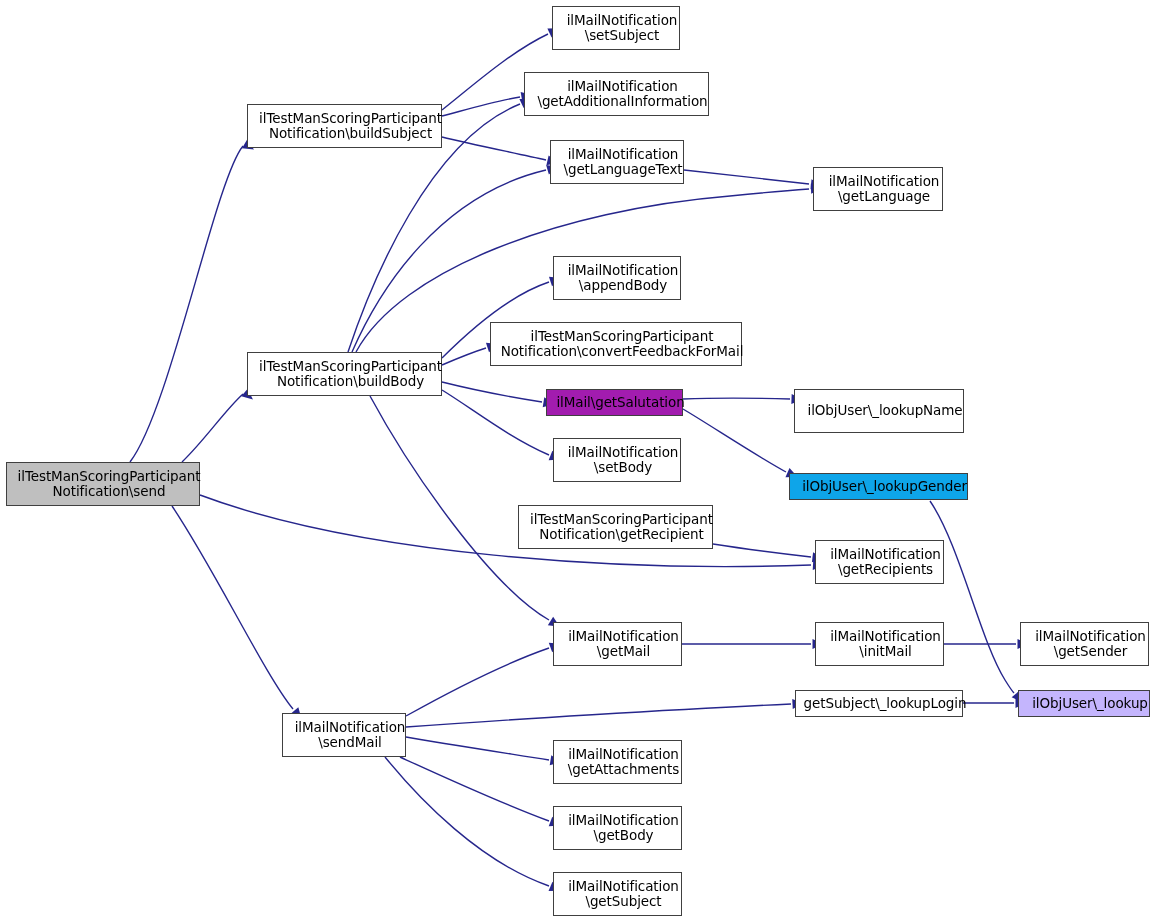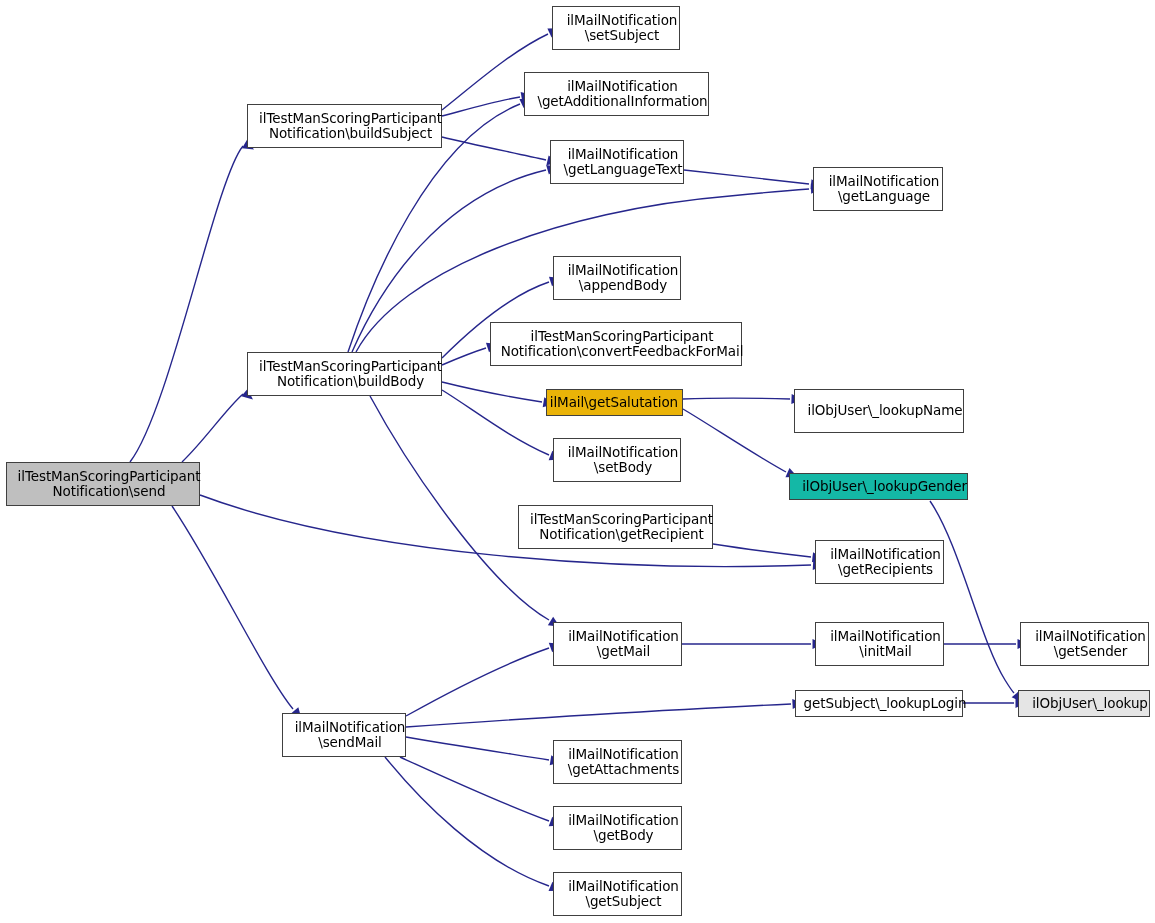--- a/index.html
+++ b/index.html
@@ -180,36 +180,36 @@
     <div class="node" style="left: 524px; top: 72px; width: 185px; height: 44px; border-color: rgb(64, 64, 64); background: rgb(255, 255, 255); color: rgb(0, 0, 0);"><span class="node-label">ilMailNotification
 \getAdditionalInformation</span></div>
     <div class="node" style="left: 550px; top: 140px; width: 134px; height: 44px; border-color: rgb(64, 64, 64); background: rgb(255, 255, 255); color: rgb(0, 0, 0);"><span class="node-label">ilMailNotification
 \getLanguageText</span></div>
     <div class="node" style="left: 813px; top: 167px; width: 130px; height: 44px; border-color: rgb(64, 64, 64); background: rgb(255, 255, 255); color: rgb(0, 0, 0);"><span class="node-label">ilMailNotification
 \getLanguage</span></div>
     <div class="node" style="left: 553px; top: 256px; width: 128px; height: 44px; border-color: rgb(64, 64, 64); background: rgb(255, 255, 255); color: rgb(0, 0, 0);"><span class="node-label">ilMailNotification
 \appendBody</span></div>
     <div class="node" style="left: 490px; top: 322px; width: 252px; height: 44px; border-color: rgb(64, 64, 64); background: rgb(255, 255, 255); color: rgb(0, 0, 0);"><span class="node-label">ilTestManScoringParticipant
 Notification\convertFeedbackForMail</span></div>
-    <div class="node" style="left: 546px; top: 389px; width: 137px; height: 27px; border-color: rgb(64, 64, 64); background: #eab308; color: rgb(0, 0, 0); justify-content: flex-end;"><span class="node-label">ilMail\getSalutation</span></div>
+    <div class="node" style="left: 546px; top: 389px; width: 137px; height: 27px; border-color: rgb(64, 64, 64); background: #a21caf; color: rgb(0, 0, 0);"><span class="node-label">ilMail\getSalutation</span></div>
     <div class="node" style="left: 553px; top: 438px; width: 128px; height: 44px; border-color: rgb(64, 64, 64); background: rgb(255, 255, 255); color: rgb(0, 0, 0);"><span class="node-label">ilMailNotification
 \setBody</span></div>
     <div class="node" style="left: 794px; top: 389px; width: 170px; height: 44px; border-color: rgb(64, 64, 64); background: rgb(255, 255, 255); color: rgb(0, 0, 0);"><span class="node-label">ilObjUser\_lookupName</span></div>
-    <div class="node" style="left: 789px; top: 473px; width: 179px; height: 27px; border-color: rgb(64, 64, 64); background: #14b8a6; color: rgb(0, 0, 0); align-items: center;"><span class="node-label">ilObjUser\_lookupGender</span></div>
+    <div class="node" style="left: 789px; top: 473px; width: 179px; height: 27px; border-color: rgb(64, 64, 64); background: #0ea5e9; color: rgb(0, 0, 0); align-items: center;"><span class="node-label">ilObjUser\_lookupGender</span></div>
     <div class="node" style="left: 518px; top: 505px; width: 195px; height: 44px; border-color: rgb(64, 64, 64); background: rgb(255, 255, 255); color: rgb(0, 0, 0);"><span class="node-label">ilTestManScoringParticipant
 Notification\getRecipient</span></div>
     <div class="node" style="left: 815px; top: 540px; width: 129px; height: 44px; border-color: rgb(64, 64, 64); background: rgb(255, 255, 255); color: rgb(0, 0, 0);"><span class="node-label">ilMailNotification
 \getRecipients</span></div>
     <div class="node" style="left: 553px; top: 622px; width: 129px; height: 44px; border-color: rgb(64, 64, 64); background: rgb(255, 255, 255); color: rgb(0, 0, 0);"><span class="node-label">ilMailNotification
 \getMail</span></div>
     <div class="node" style="left: 815px; top: 622px; width: 129px; height: 44px; border-color: rgb(64, 64, 64); background: rgb(255, 255, 255); color: rgb(0, 0, 0);"><span class="node-label">ilMailNotification
 \initMail</span></div>
     <div class="node" style="left: 1020px; top: 622px; width: 129px; height: 44px; border-color: rgb(64, 64, 64); background: rgb(255, 255, 255); color: rgb(0, 0, 0);"><span class="node-label">ilMailNotification
 \getSender</span></div>
     <div class="node" style="left: 795px; top: 690px; width: 168px; height: 27px; border-color: rgb(64, 64, 64); background: rgb(255, 255, 255); color: rgb(0, 0, 0);"><span class="node-label">getSubject\_lookupLogin</span></div>
-    <div class="node" style="left: 1018px; top: 690px; width: 132px; height: 27px; border-color: rgb(64, 64, 64); background: #e5e5e5; color: rgb(0, 0, 0);"><span class="node-label">ilObjUser\_lookup</span></div>
+    <div class="node" style="left: 1018px; top: 690px; width: 132px; height: 27px; border-color: rgb(64, 64, 64); background: #c4b5fd; color: rgb(0, 0, 0);"><span class="node-label">ilObjUser\_lookup</span></div>
     <div class="node" style="left: 553px; top: 740px; width: 129px; height: 44px; border-color: rgb(64, 64, 64); background: rgb(255, 255, 255); color: rgb(0, 0, 0);"><span class="node-label">ilMailNotification
 \getAttachments</span></div>
     <div class="node" style="left: 553px; top: 806px; width: 129px; height: 44px; border-color: rgb(64, 64, 64); background: rgb(255, 255, 255); color: rgb(0, 0, 0);"><span class="node-label">ilMailNotification
 \getBody</span></div>
     <div class="node" style="left: 553px; top: 872px; width: 129px; height: 44px; border-color: rgb(64, 64, 64); background: rgb(255, 255, 255); color: rgb(0, 0, 0);"><span class="node-label">ilMailNotification
 \getSubject</span></div>
   </div>
 
 </body></html>

